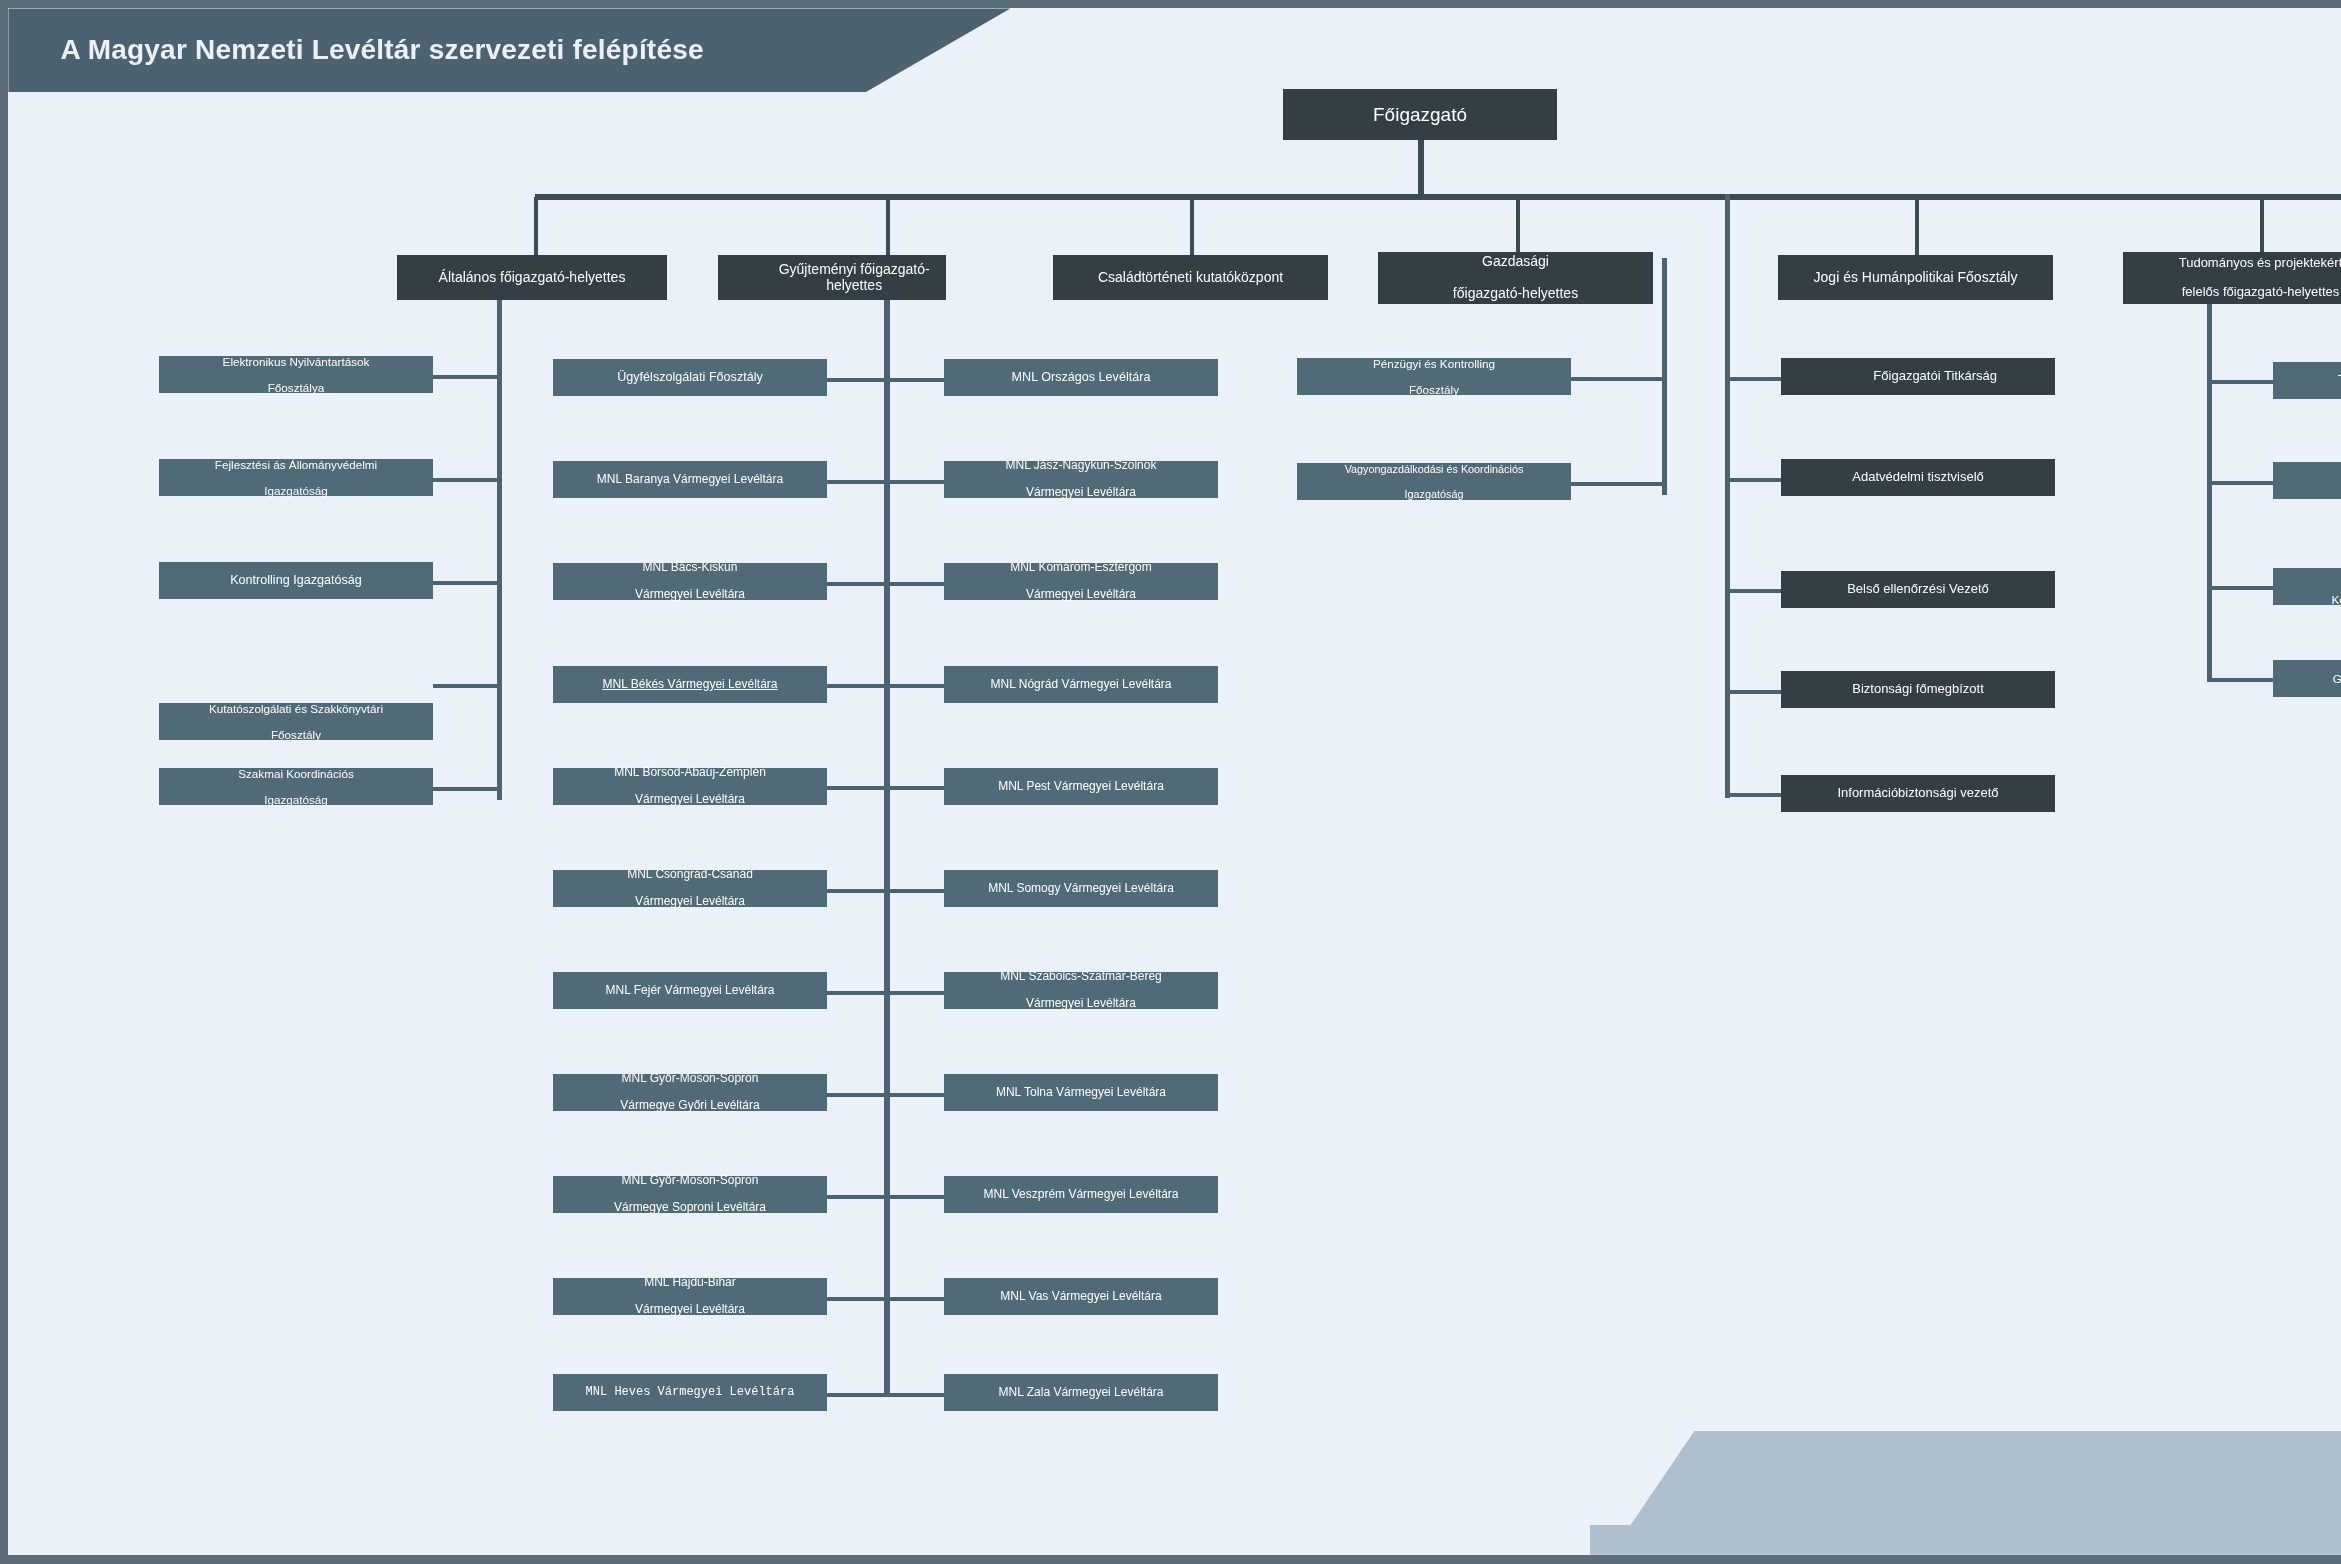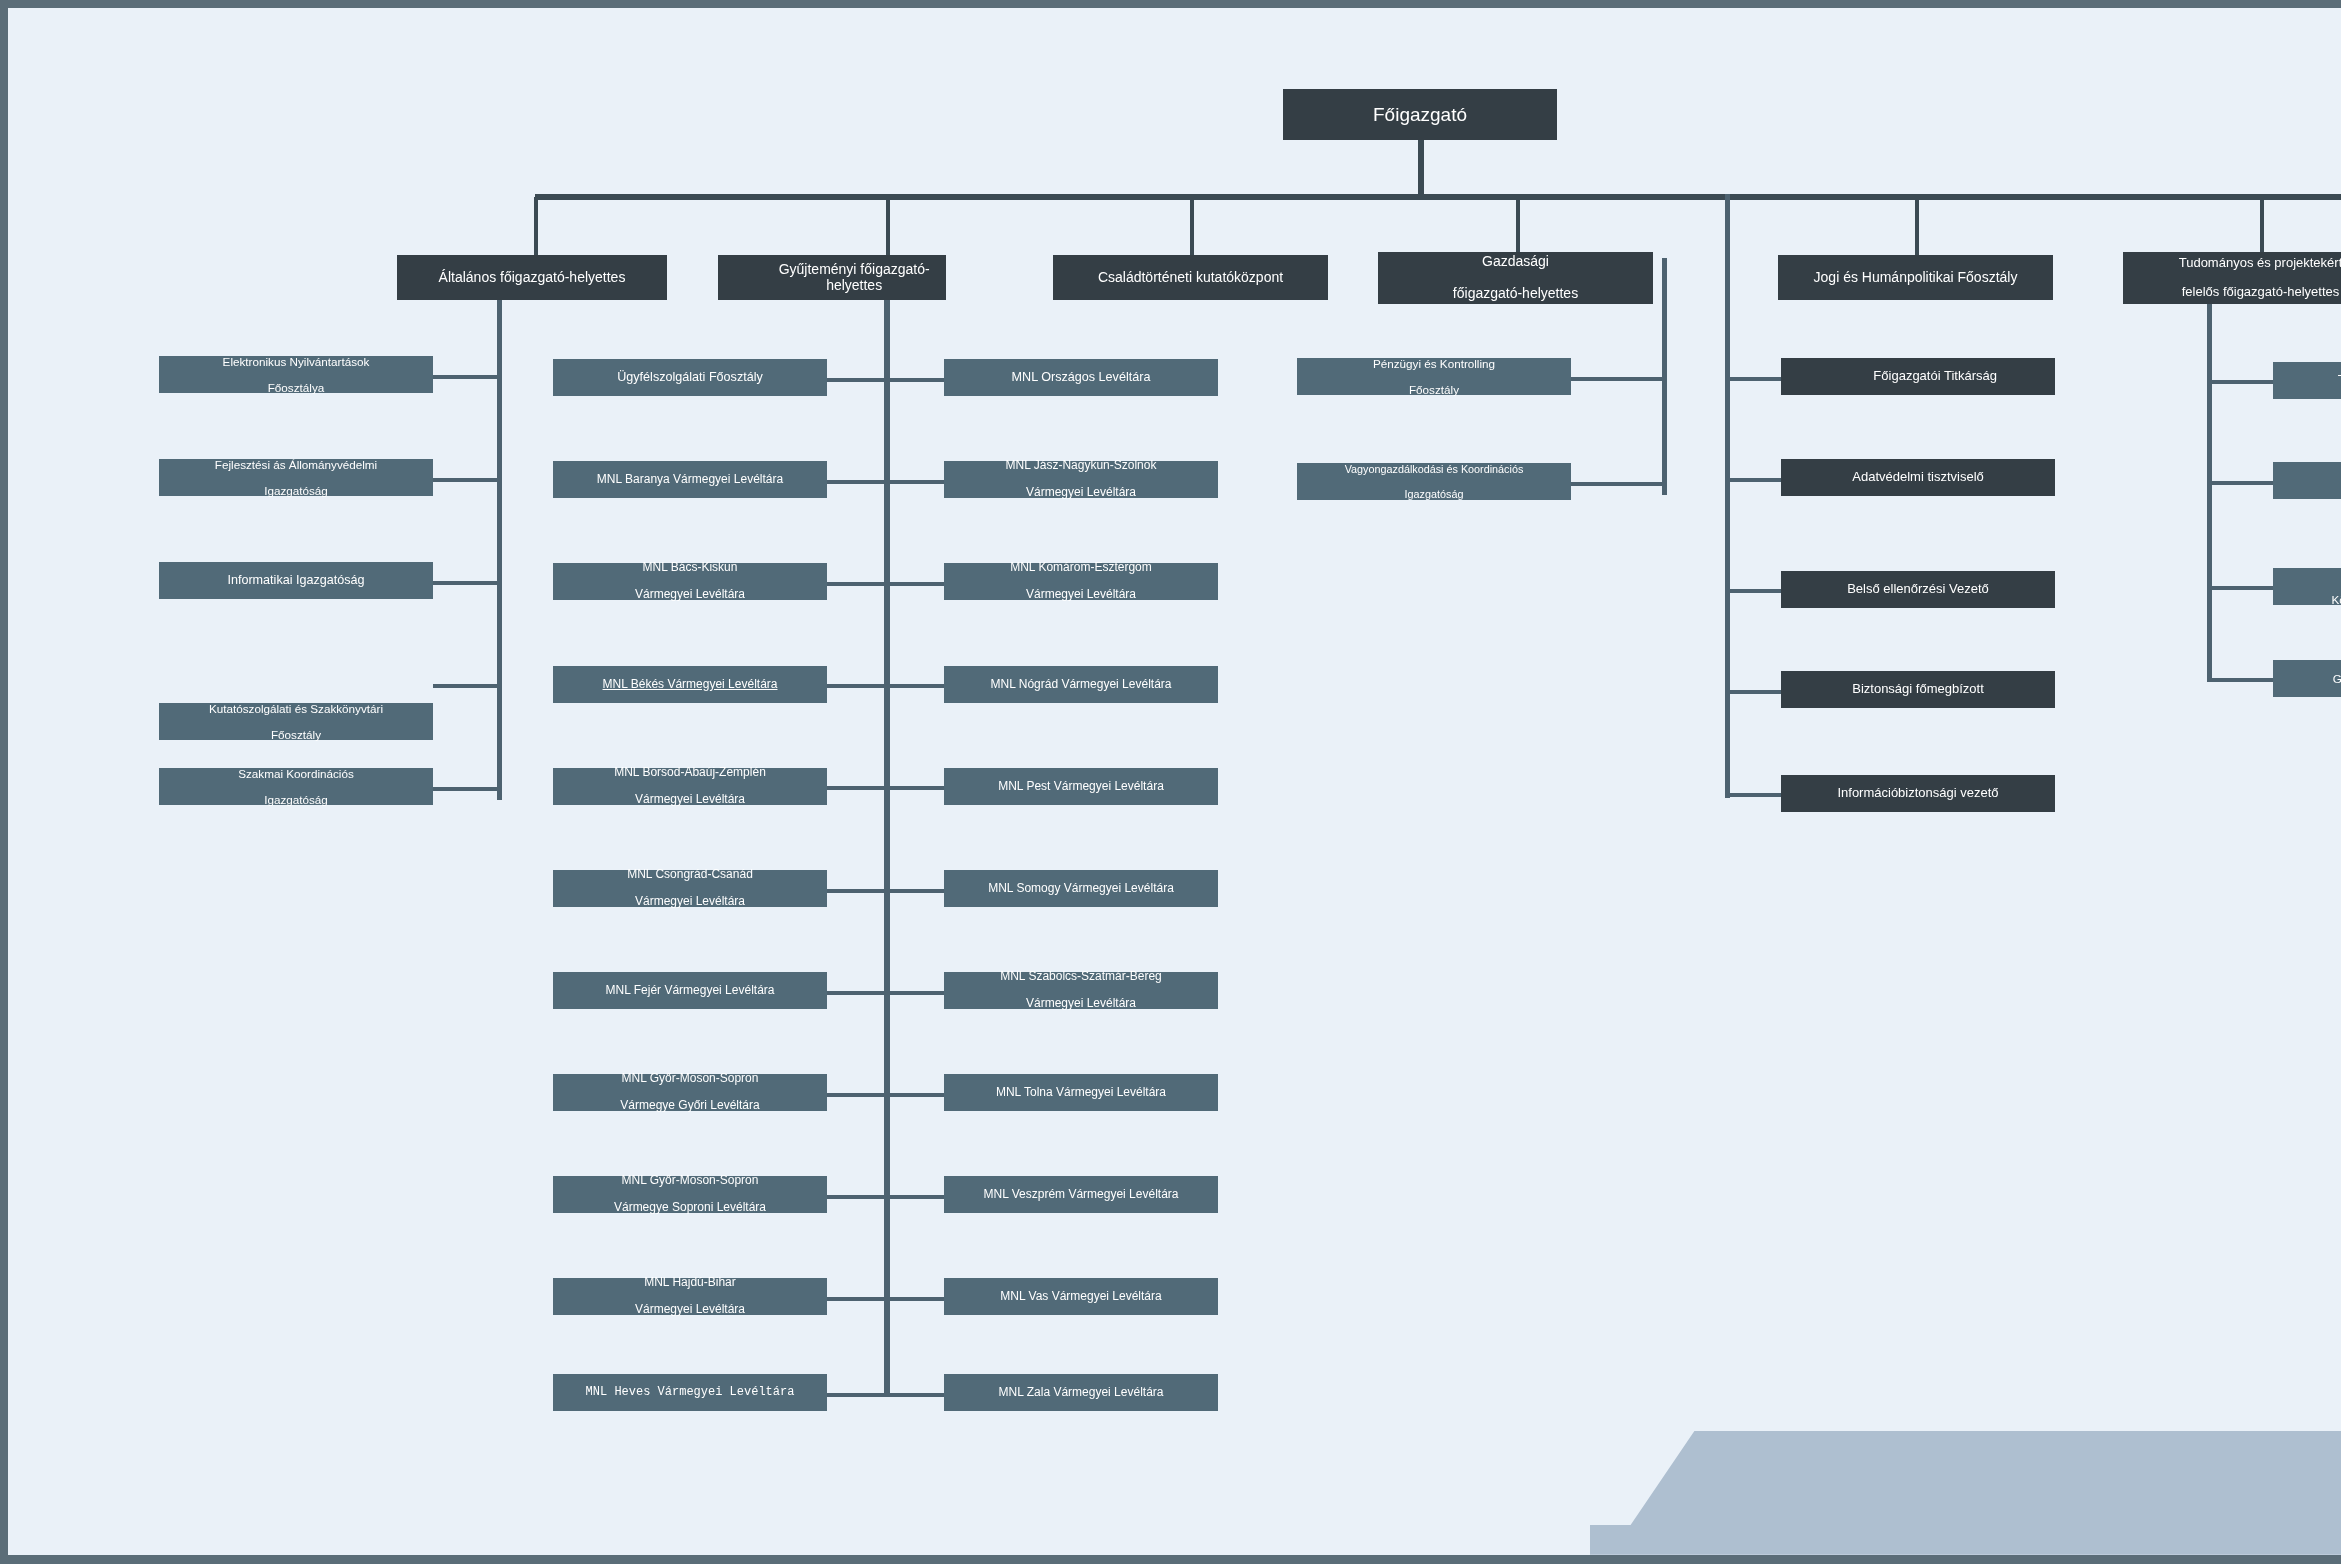--- a/index.html
+++ b/index.html
@@ -75,20 +75,23 @@
 </style>
 </head>
 <body>
 
 <div id="canvas">
 
   <div class="frame-top"></div>
   <div class="frame-bottom"></div>
   <div class="frame-left"></div>
 
+  <div class="title-banner">
+    <div class="title-text">A Magyar Nemzeti Levéltár szervezeti felépítése</div>
+  </div>
 
   <div class="deco-bottom"></div>
 
   <div class="ln v thick" style="left:1418px; top:139px; height:58px;"></div>
 
   <div class="ln h thick" style="left:535px; top:194px; width:2040px;"></div>
 
   <div class="ln v" style="left:534px; top:197px; height:61px;"></div>
   <div class="ln v" style="left:886px; top:197px; height:61px;"></div>
   <div class="ln v" style="left:1190px; top:197px; height:61px;"></div>
@@ -186,21 +189,21 @@
       <span>Főosztálya</span>
     </span>
   </div>
   <div class="node" style="left:159px; top:459px; width:274px; height:37px; font-size:11.7px;">
     <span>
       <span>Fejlesztési ás Állományvédelmi</span><br>
       <span>Igazgatóság</span>
     </span>
   </div>
   <div class="node" style="left:159px; top:562px; width:274px; height:37px; font-size:12.6px;">
-    <span>Informatikai Igazgatóság</span>
+    <span>Kontrolling Igazgatóság</span>
   </div>
   <div class="node" style="left:159px; top:703px; width:274px; height:37px; font-size:11.7px;">
     <span>
       <span>Kutatószolgálati és Szakkönyvtári</span><br>
       <span>Főosztály</span>
     </span>
   </div>
   <div class="node" style="left:159px; top:768px; width:274px; height:37px; font-size:11.7px;">
     <span>
       <span>Szakmai Koordinációs</span><br>

